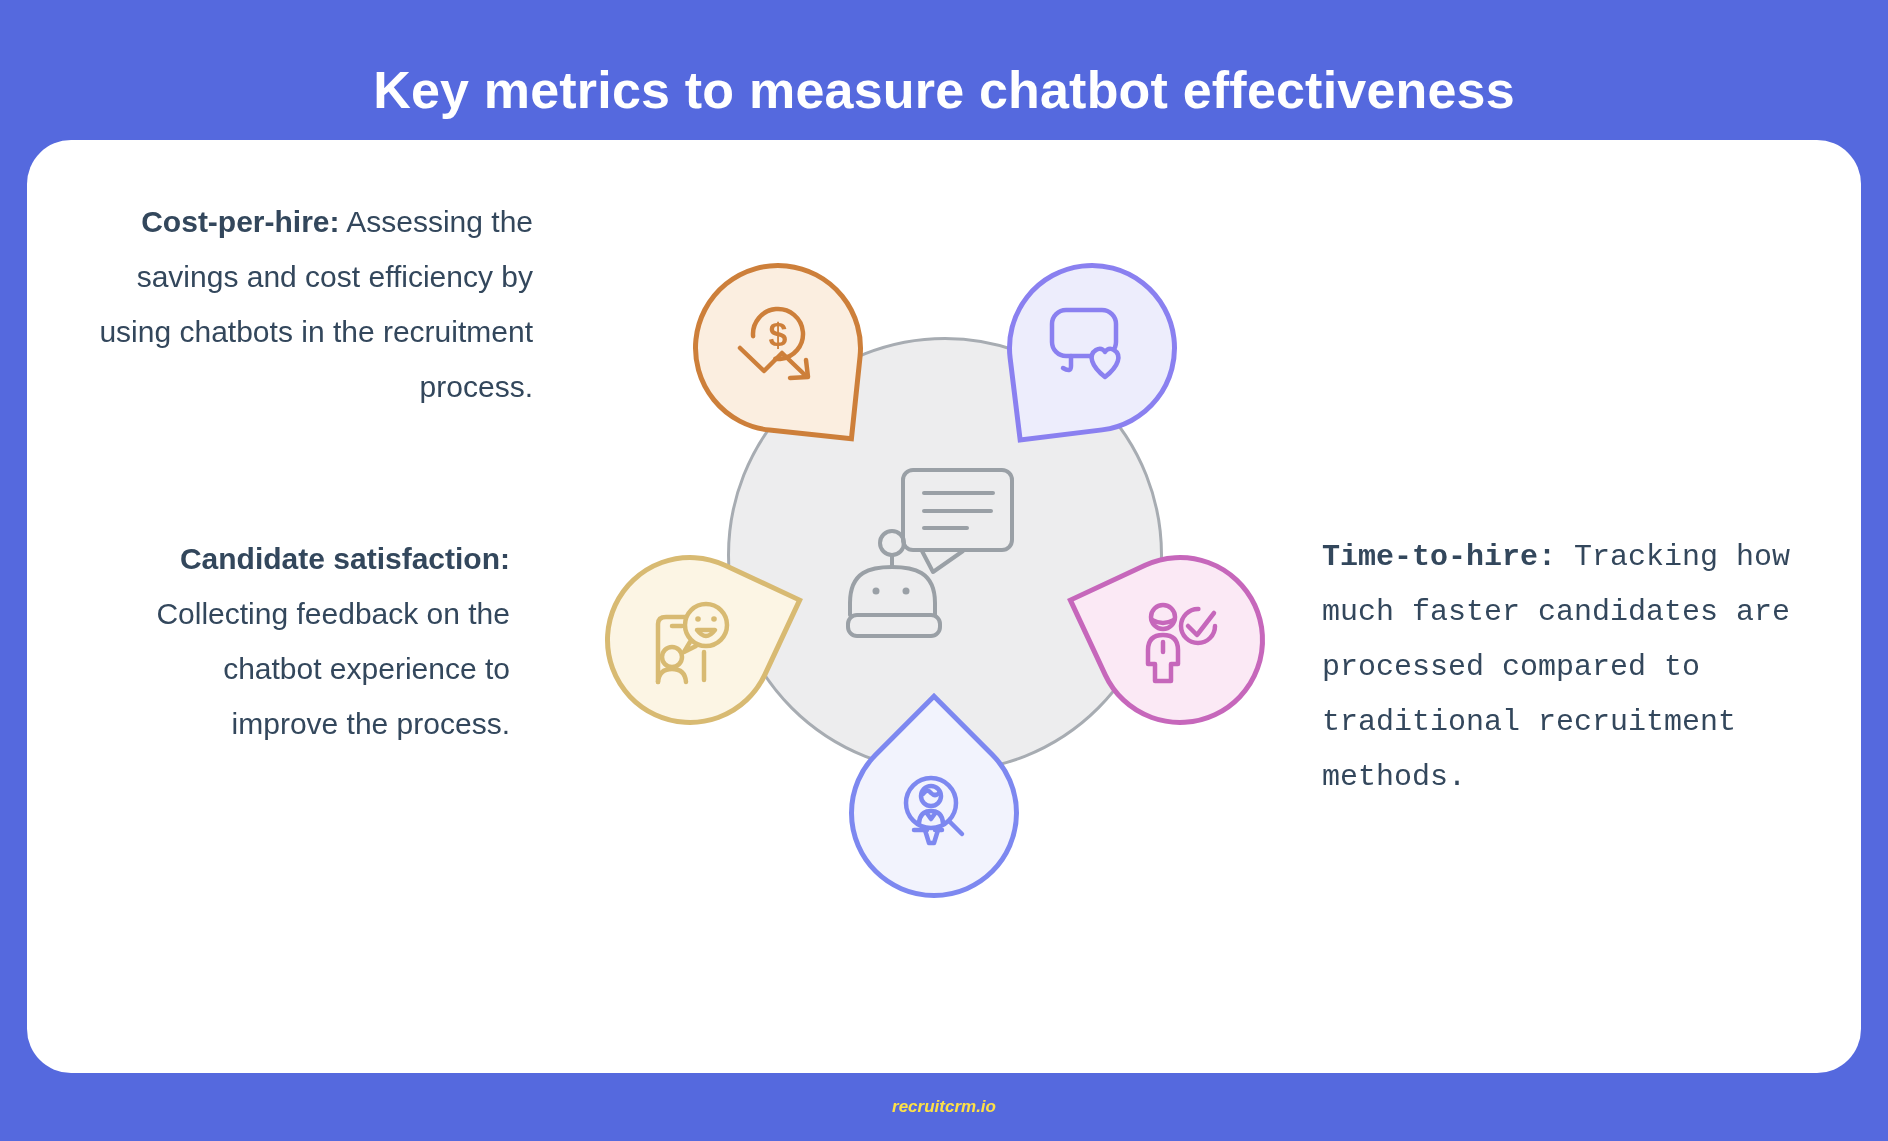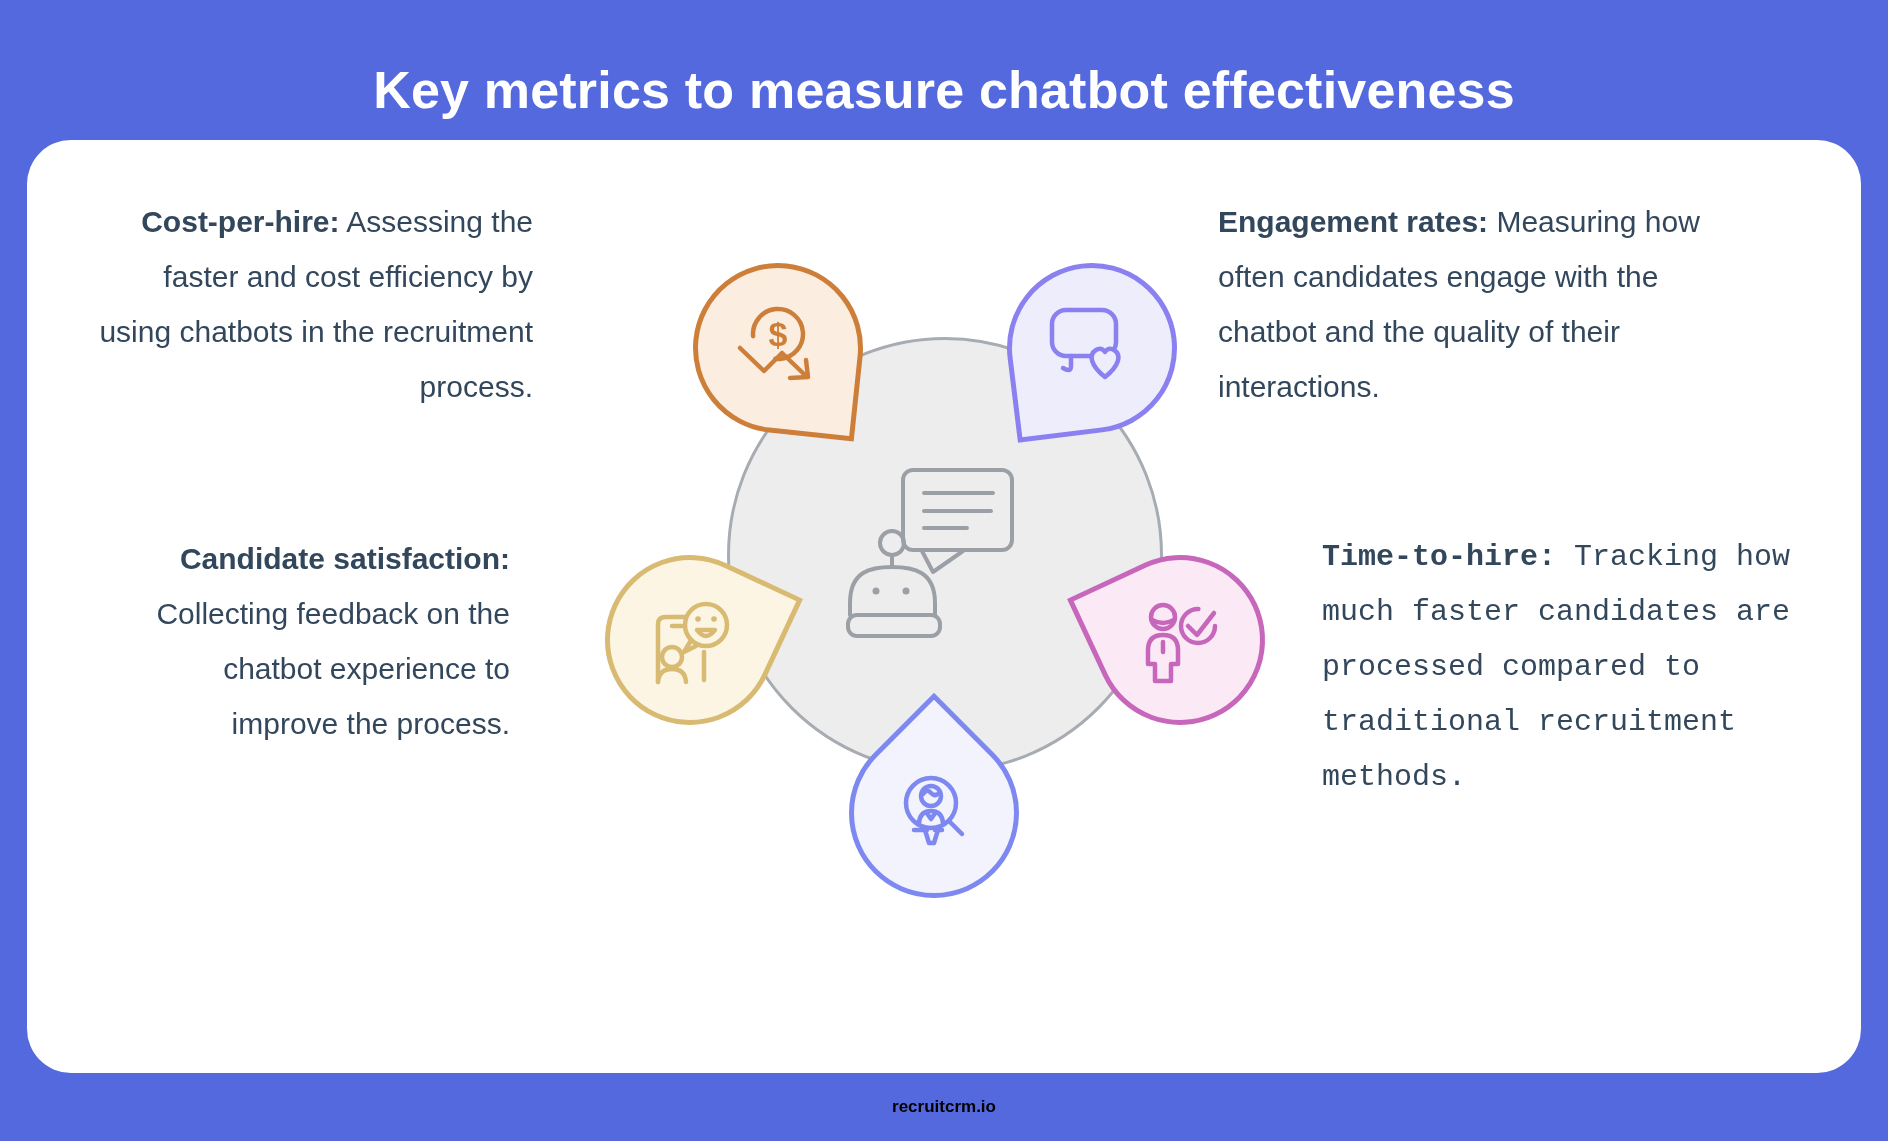--- a/index.html
+++ b/index.html
@@ -13,21 +13,21 @@
     display:flex; align-items:center; justify-content:center;
     color:#ffffff; font-size:52px; font-weight:700; letter-spacing:0.2px;border-radius:23px;
   }
   .card {
     position:absolute; left:27px; top:140px; width:1834px; height:933px;
     background:#ffffff; border-radius:44px;
   }
   .footer {
     position:absolute; left:0; top:1073px; width:100%; height:68px;
     display:flex; align-items:center; justify-content:center;
-    color:#000000; font-size:17px; font-weight:700;
+    color:#fde047; font-size:17px; font-weight:700;font-style:italic;
   }
   .metric {
     position:absolute; margin:0; color:#33475c;
     font-size:30px; line-height:55px; white-space:pre-line;
   }
   .metric b { font-weight:700; }
   #text-cost          { right:1355px; top:194px; width:640px;  text-align:right; }
   #text-engagement    { left:1218px;  top:194px; width:640px;  text-align:left; }
   #text-satisfaction  { right:1378px; top:531px; width:600px;  text-align:right; }
   #text-time          { left:1322px;  top:530px; width:560px;  text-align:left;font-family:Liberation Mono, monospace; }
@@ -139,28 +139,24 @@
         <path d="M35 60 Q36 48 47 48 Q58 48 59 60"></path>
         <path d="M42 49 L47 56 L52 49"></path>
         <path d="M65 58 L78 71"></path>
         <path d="M30 67 H43 M51 67 H58"></path>
         <path d="M41 67 L45 80 H50 L54 67"></path>
       </svg>
     </div>
   </div>
 
   <p class="metric" id="text-cost"><b>Cost-per-hire:</b><span> Assessing the
-faster and cost efficiency by
+savings and cost efficiency by
 using chatbots in the recruitment
 process.</span></p>
 
-  <p class="metric" id="text-engagement"><b>Engagement rates:</b><span> Measuring how
-often candidates engage with the
-chatbot and the quality of their
-interactions.</span></p>
 
   <p class="metric" id="text-satisfaction"><b>Candidate satisfaction:</b><span>
 Collecting feedback on the
 chatbot experience to
 improve the process.</span></p>
 
   <p class="metric" id="text-time"><b>Time-to-hire:</b><span> Tracking how
 much faster candidates are
 processed compared to
 traditional recruitment

